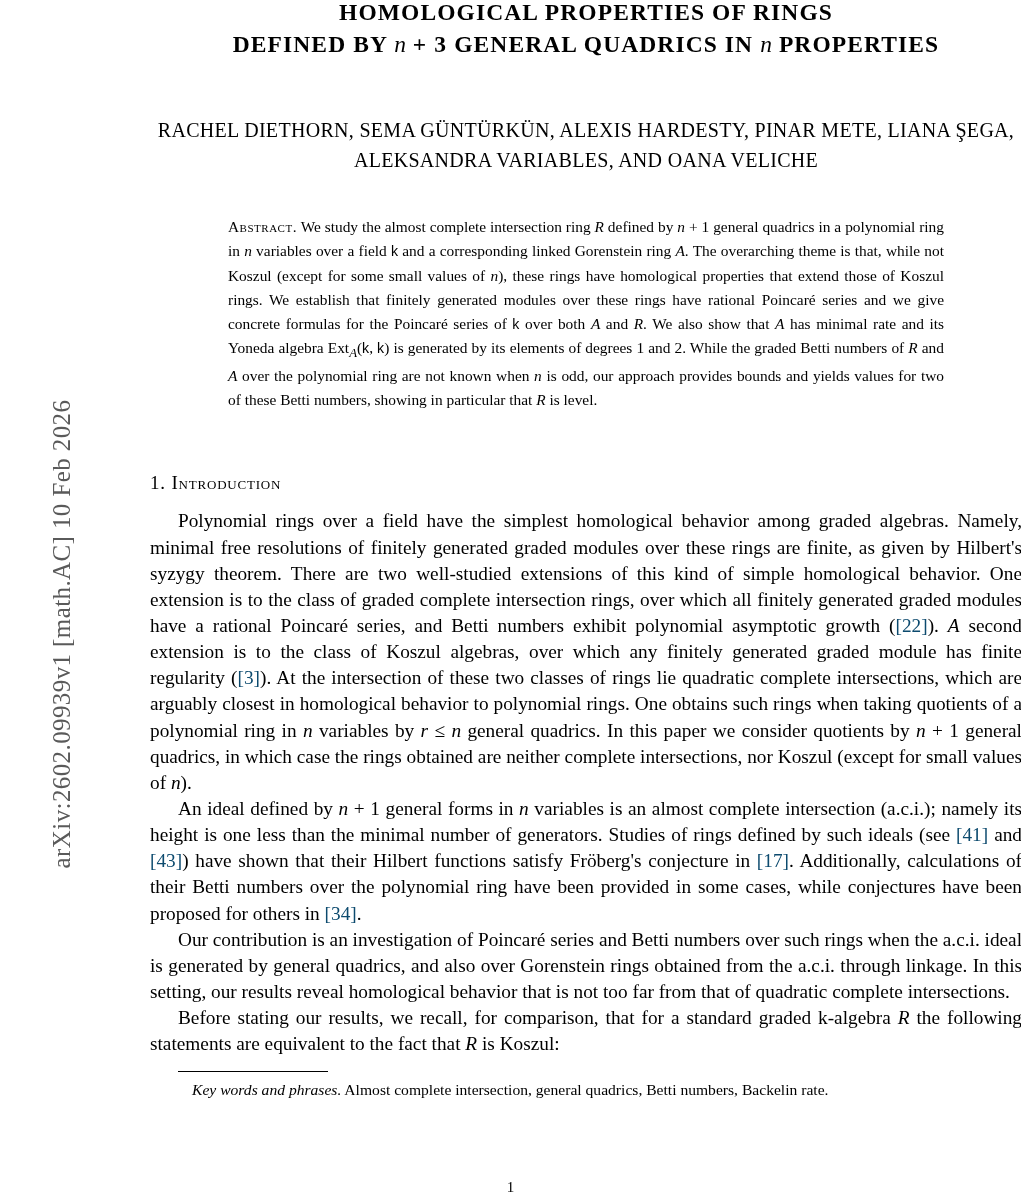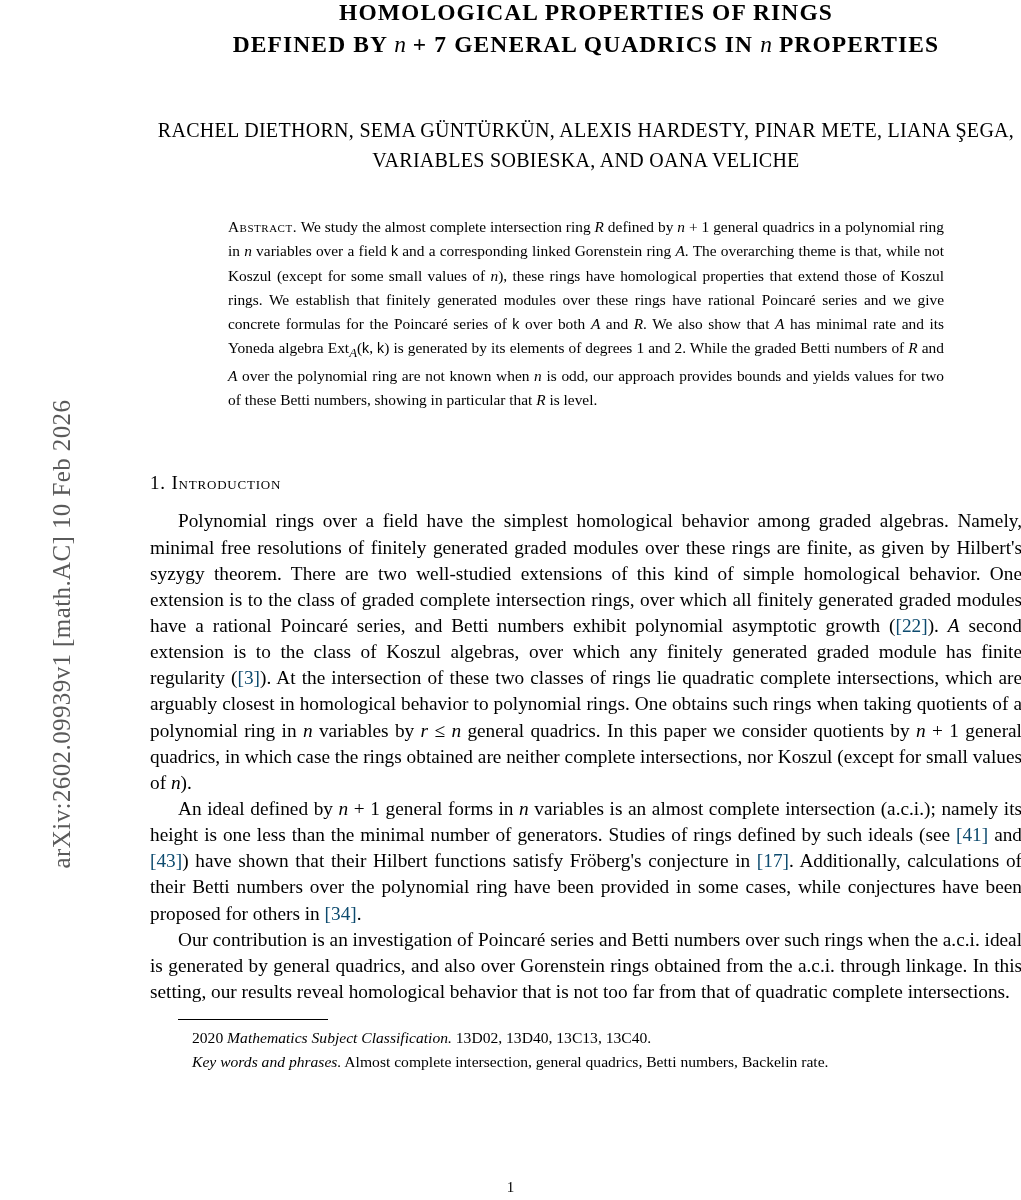--- a/index.html
+++ b/index.html
@@ -121,45 +121,45 @@
 <body>
 
 <div class="page">
 
   <div class="arxiv-stamp">arXiv:2602.09939v1  [math.AC]  10 Feb 2026</div>
 
   <div class="content">
 
     <div class="title">
       <div>HOMOLOGICAL PROPERTIES OF RINGS</div>
-      <div><span>DEFINED BY </span><span class="italv">n</span><span> + 7 GENERAL QUADRICS IN </span><span class="italv">n</span><span> PROPERTIES</span></div>
+      <div><span>DEFINED BY </span><span class="italv">n</span><span> + 3 GENERAL QUADRICS IN </span><span class="italv">n</span><span> PROPERTIES</span></div>
     </div>
 
     <div class="authors">
       <div>RACHEL DIETHORN, SEMA GÜNTÜRKÜN, ALEXIS HARDESTY, PINAR METE, LIANA ŞEGA,</div>
-      <div>VARIABLES SOBIESKA, AND OANA VELICHE</div>
+      <div>ALEKSANDRA VARIABLES, AND OANA VELICHE</div>
     </div>
 
     <div class="abstract">
       <span class="head">Abstract.</span><span> We study the almost complete intersection ring <span class="mi">R</span> defined by <span class="mi">n</span> + 1 general quadrics in a polynomial ring in <span class="mi">n</span> variables over a field <span class="sans">k</span> and a corresponding linked Gorenstein ring <span class="mi">A</span>. The overarching theme is that, while not Koszul (except for some small values of <span class="mi">n</span>), these rings have homological properties that extend those of Koszul rings. We establish that finitely generated modules over these rings have rational Poincaré series and we give concrete formulas for the Poincaré series of <span class="sans">k</span> over both <span class="mi">A</span> and <span class="mi">R</span>. We also show that <span class="mi">A</span> has minimal rate and its Yoneda algebra Ext<sub class="mi">A</sub>(<span class="sans">k</span>, <span class="sans">k</span>) is generated by its elements of degrees 1 and 2. While the graded Betti numbers of <span class="mi">R</span> and <span class="mi">A</span> over the polynomial ring are not known when <span class="mi">n</span> is odd, our approach provides bounds and yields values for two of these Betti numbers, showing in particular that <span class="mi">R</span> is level.</span>
     </div>
 
     <div class="section-head">
       <span>1.</span>
       <span>Introduction</span>
     </div>
 
     <div class="body-text">
       <p>Polynomial rings over a field have the simplest homological behavior among graded algebras. Namely, minimal free resolutions of finitely generated graded modules over these rings are finite, as given by Hilbert's syzygy theorem. There are two well-studied extensions of this kind of simple homological behavior. One extension is to the class of graded complete intersection rings, over which all finitely generated graded modules have a rational Poincaré series, and Betti numbers exhibit polynomial asymptotic growth (<span class="ref">[22]</span>). <span class="mi">A</span> second extension is to the class of Koszul algebras, over which any finitely generated graded module has finite regularity (<span class="ref">[3]</span>). At the intersection of these two classes of rings lie quadratic complete intersections, which are arguably closest in homological behavior to polynomial rings. One obtains such rings when taking quotients of a polynomial ring in <span class="mi">n</span> variables by <span class="mi">r</span> ≤ <span class="mi">n</span> general quadrics. In this paper we consider quotients by <span class="mi">n</span> + 1 general quadrics, in which case the rings obtained are neither complete intersections, nor Koszul (except for small values of <span class="mi">n</span>).</p>
       <p>An ideal defined by <span class="mi">n</span> + 1 general forms in <span class="mi">n</span> variables is an almost complete intersection (a.c.i.); namely its height is one less than the minimal number of generators. Studies of rings defined by such ideals (see <span class="ref">[41]</span> and <span class="ref">[43]</span>) have shown that their Hilbert functions satisfy Fröberg's conjecture in <span class="ref">[17]</span>. Additionally, calculations of their Betti numbers over the polynomial ring have been provided in some cases, while conjectures have been proposed for others in <span class="ref">[34]</span>.</p>
       <p>Our contribution is an investigation of Poincaré series and Betti numbers over such rings when the a.c.i. ideal is generated by general quadrics, and also over Gorenstein rings obtained from the a.c.i. through linkage. In this setting, our results reveal homological behavior that is not too far from that of quadratic complete intersections.</p>
+      <p>Before stating our results, we recall, for comparison, that for a standard graded k-algebra <span class="mi">R</span> the following statements are equivalent to the fact that <span class="mi">R</span> is Koszul:</p>
     </div>
 
     <div class="footnote-rule"></div>
     <div class="footnotes">
-      <p><span>2020</span> <span class="it">Mathematics Subject Classification.</span> <span>13D02, 13D40, 13C13, 13C40.</span></p>
       <p><span class="it">Key words and phrases.</span> <span>Almost complete intersection, general quadrics, Betti numbers, Backelin rate.</span></p>
     </div>
 
   </div>
 
   <div class="pagenum">1</div>
 </div>
 
 </body></html>

